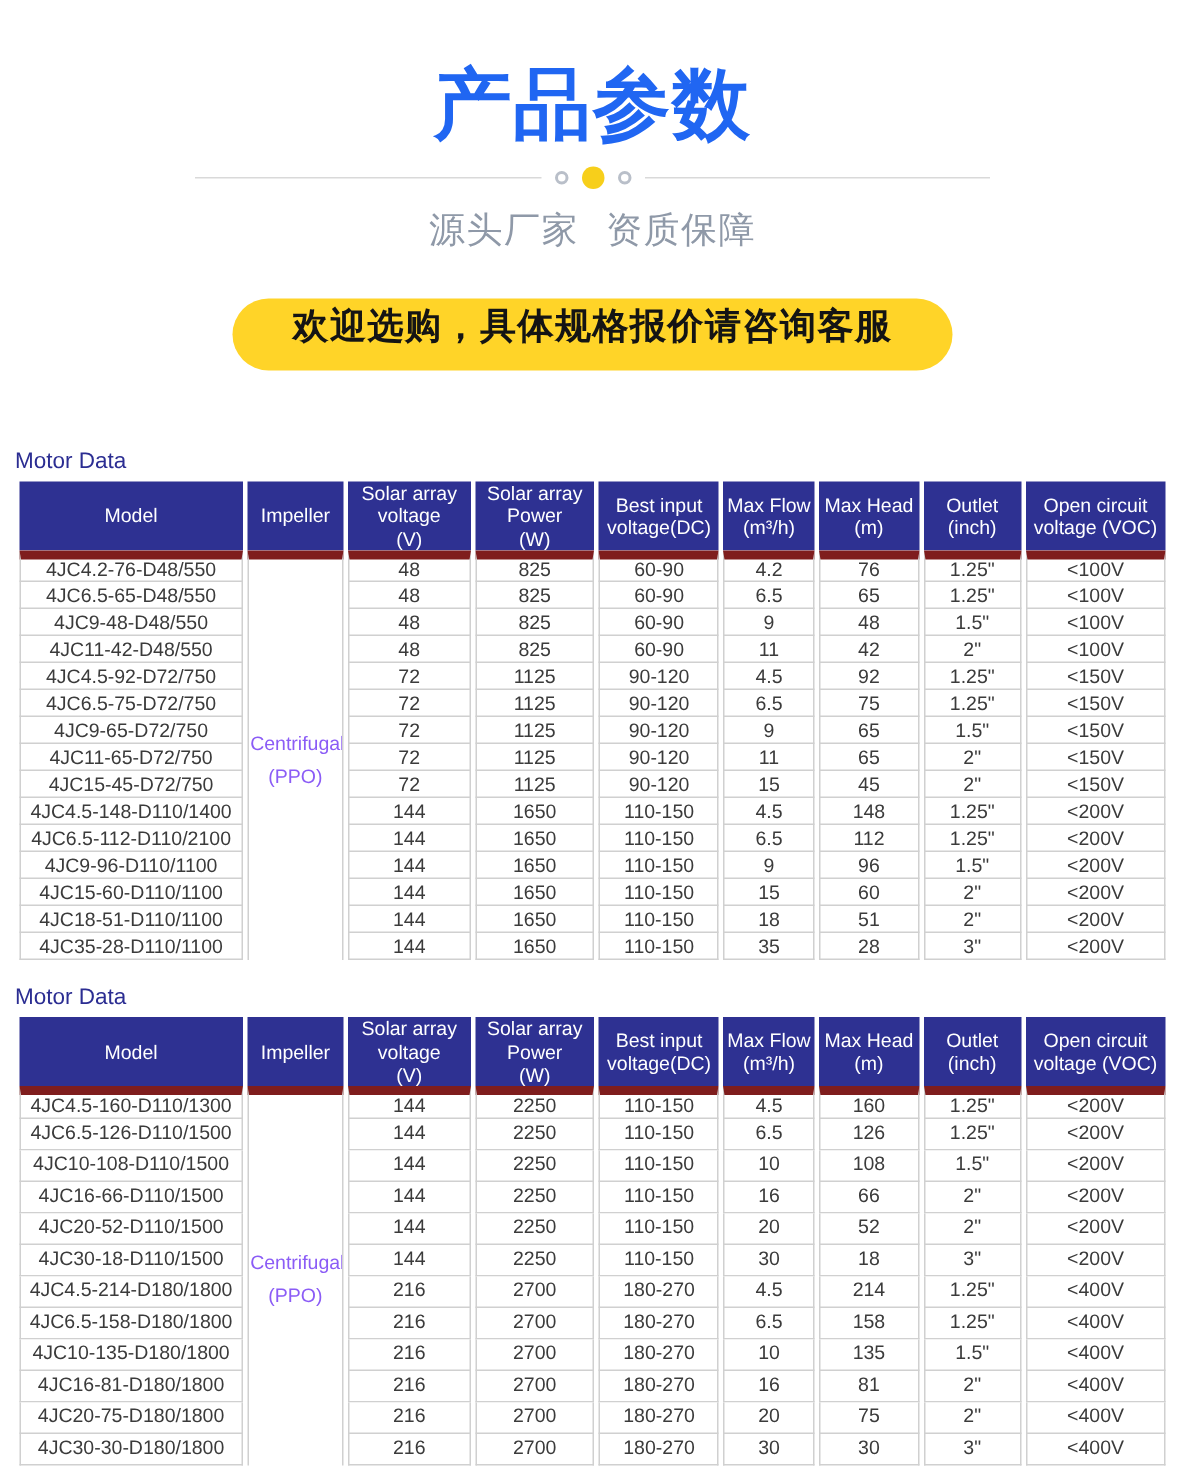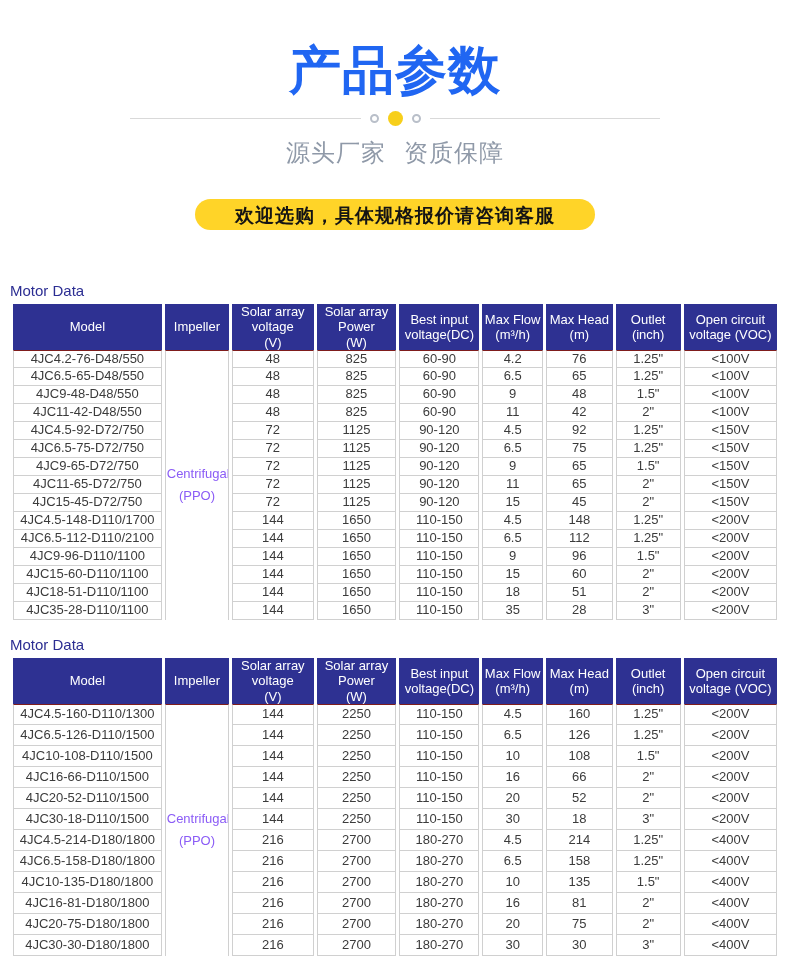--- a/index.html
+++ b/index.html
@@ -20,23 +20,23 @@
   }
   .divider .line { flex: 1; height: 1px; background: #d9d9d9; }
   .dot { border-radius: 50%; flex: 0 0 auto; }
   .dot.outline { width: 9px; height: 9px; border: 2px solid #b9bfc9; background: #fff; }
   .dot.filled { width: 15px; height: 15px; background: var(--dot-yellow, #f7cf1b); }
   .subtitle {
     margin-top: 11px; font-size: 24px; color: #8f99a8; letter-spacing: 1px;
   }
   .subtitle span + span { margin-left: 18px; }
   .banner {
-    width: fit-content; margin: 30px auto 0; padding: 7px 40px 5px;
+    width: fit-content; margin: 30px auto 0; padding: 7px 40px 17px;
     background: var(--banner-yellow, #ffd428); border-radius: 26px;
-    font-size: 19px; line-height: 1; font-weight: bold; color: #141414;
+    font-size: 24px; line-height: 1; font-weight: bold; color: #141414;
     letter-spacing: 1px;
   }
   .table-section { padding: 0 10px; }
   .section-title {
     font-size: 15px; font-weight: normal; color: var(--section-title-blue, #2b2d92);
     margin: 52px 0 5px 0;
   }
   .table-section.second .section-title { margin-top: 16px; }
   table.motor-table {
     width: 100%; table-layout: fixed;
@@ -47,21 +47,21 @@
     font-weight: normal; font-size: 13px; line-height: 1.18;
     height: 43px; text-align: center; vertical-align: middle;
     white-space: pre-line; padding: 0 1px;
   }
   table.motor-table td {
     font-size: 13px; color: #3b3b3b; text-align: center; vertical-align: middle;
     height: 18px; padding: 0 1px; line-height: 1.1;
     border: 1px solid #d0d0d0; border-top: none;
     background: #ffffff; overflow: hidden;
   }
-  table.motor-table tbody tr:first-child td { border-top: 1px solid #7f1d1d; }
+  table.motor-table tbody tr:first-child td { border-top: 6px solid #7f1d1d; }
   table.motor-table td.impeller-cell {
     border: none; border-left: 1px solid #d0d0d0; border-right: 1px solid #d0d0d0;
     white-space: pre-line; line-height: 1.7; color: #8b5cf6;
   }
   table.motor-table.rows-tall td { height: 21px; }
 </style>
 </head>
 <body>
 
 <header class="hero">
@@ -201,21 +201,21 @@
           <td>4JC15-45-D72/750</td>
           <td>72</td>
           <td>1125</td>
           <td>90-120</td>
           <td>15</td>
           <td>45</td>
           <td>2"</td>
           <td>&lt;150V</td>
         </tr>
         <tr>
-          <td>4JC4.5-148-D110/1700</td>
+          <td>4JC4.5-148-D110/1400</td>
           <td>144</td>
           <td>1650</td>
           <td>110-150</td>
           <td>4.5</td>
           <td>148</td>
           <td>1.25"</td>
           <td>&lt;200V</td>
         </tr>
         <tr>
           <td>4JC6.5-112-D110/2100</td>

